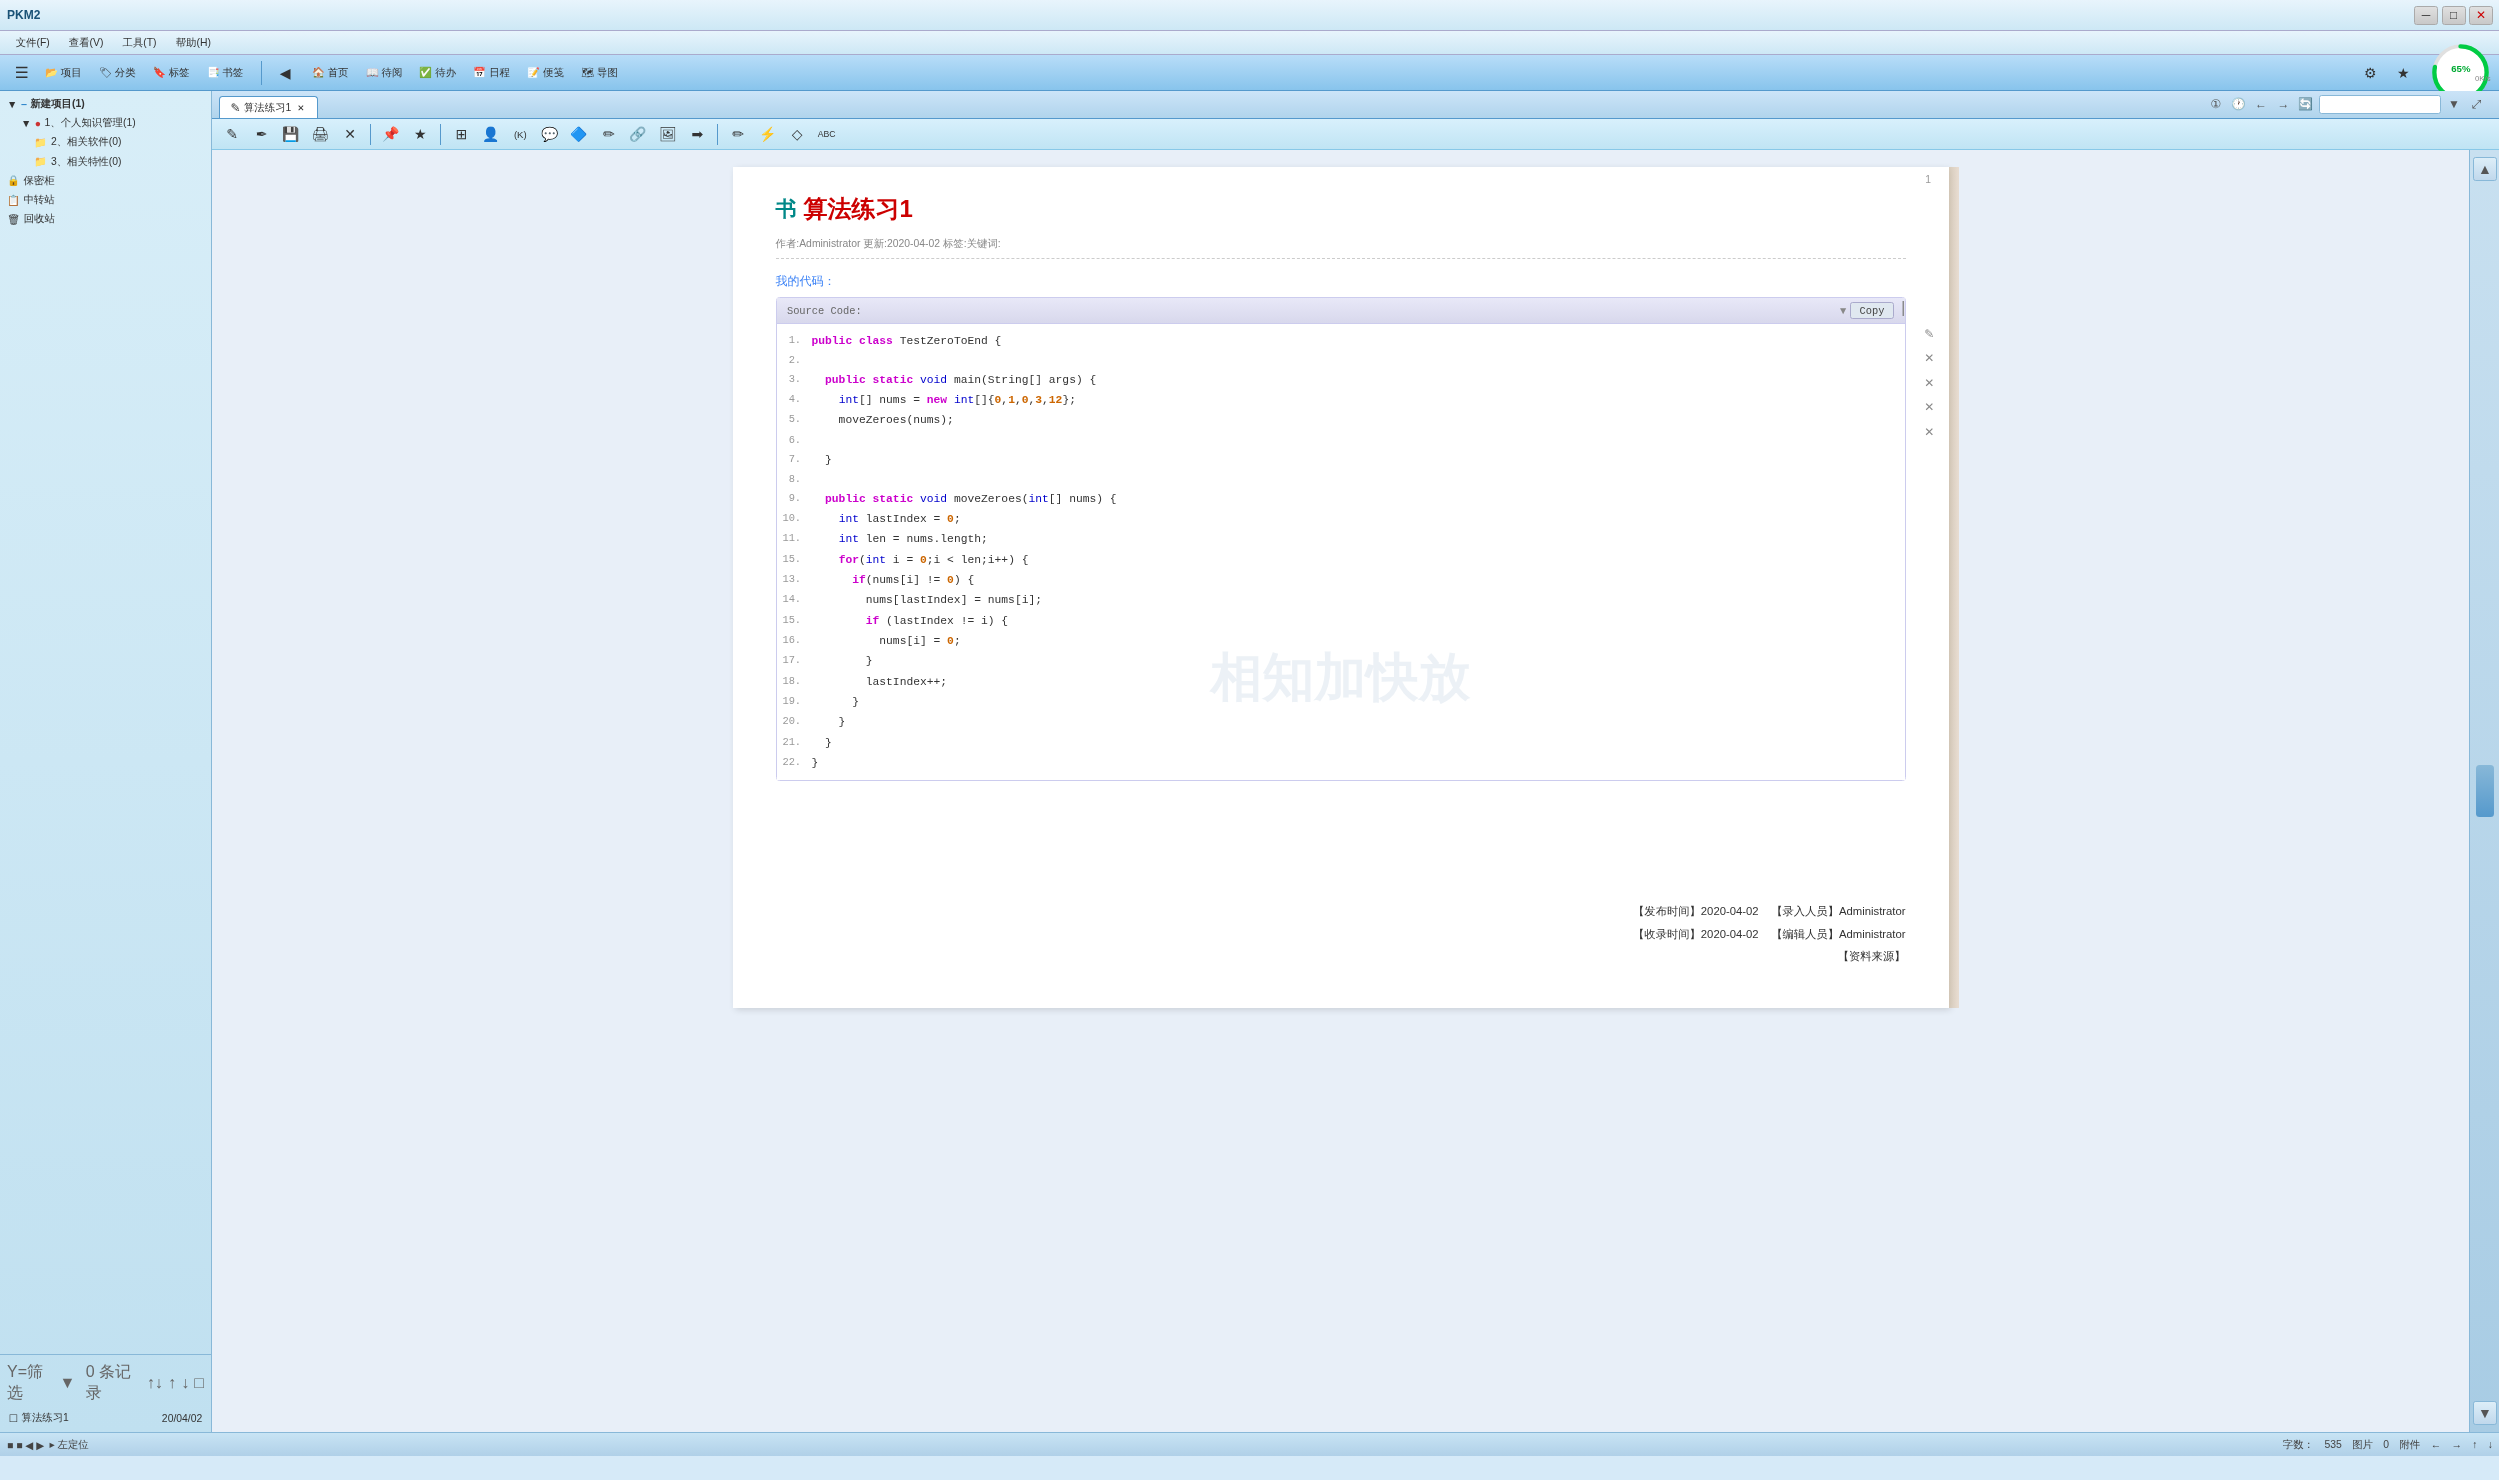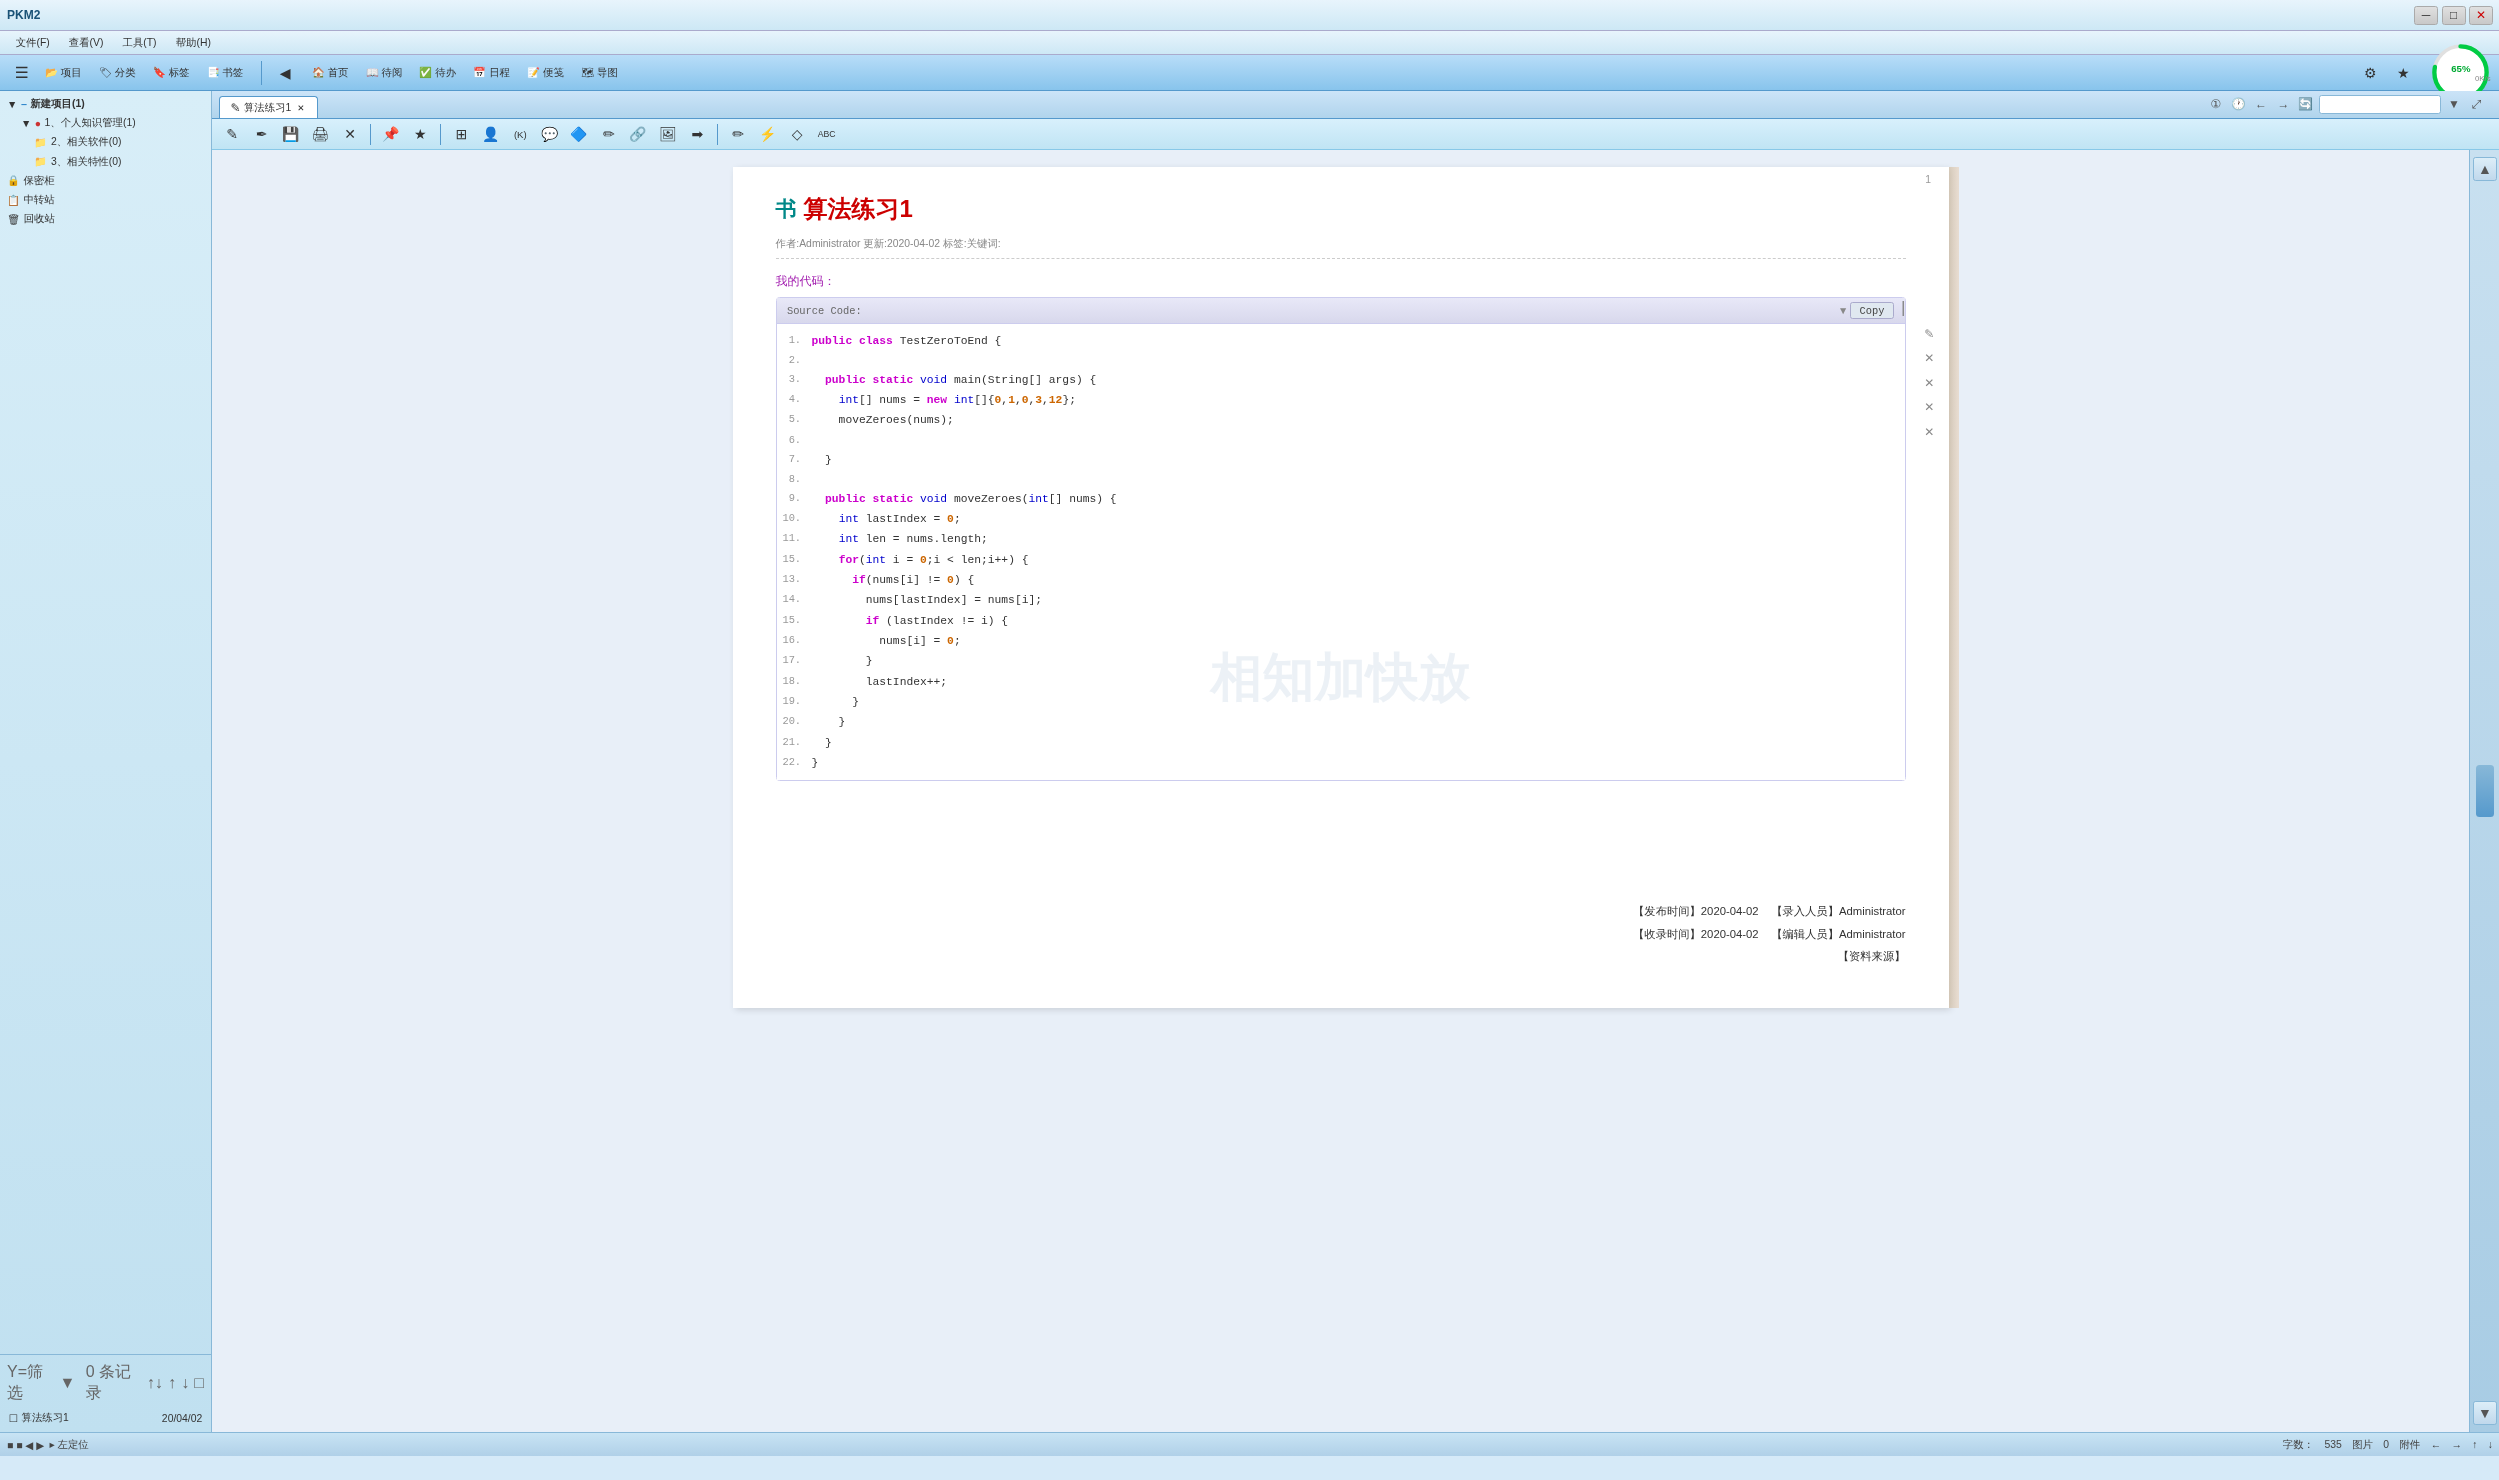--- a/index.html
+++ b/index.html
@@ -190,21 +190,21 @@
       color: #888;
       font-size: 10.4px;
       margin-bottom: 14px;
       border-bottom: 0.9px dashed #ccc;
       padding-bottom: 7px;
       margin-top: 12px;
     }
 
     #doc-body {
       font-size: 12px;
-      color: #a21caf;
+      color: #3b82f6;
     }
 
     
     #code-block {
       border: 0.9px solid #cce;
       border-radius: 3.5px;
       margin: 7px 0;
       font-family: "Courier New", Consolas, monospace;
     }
     #code-header {

